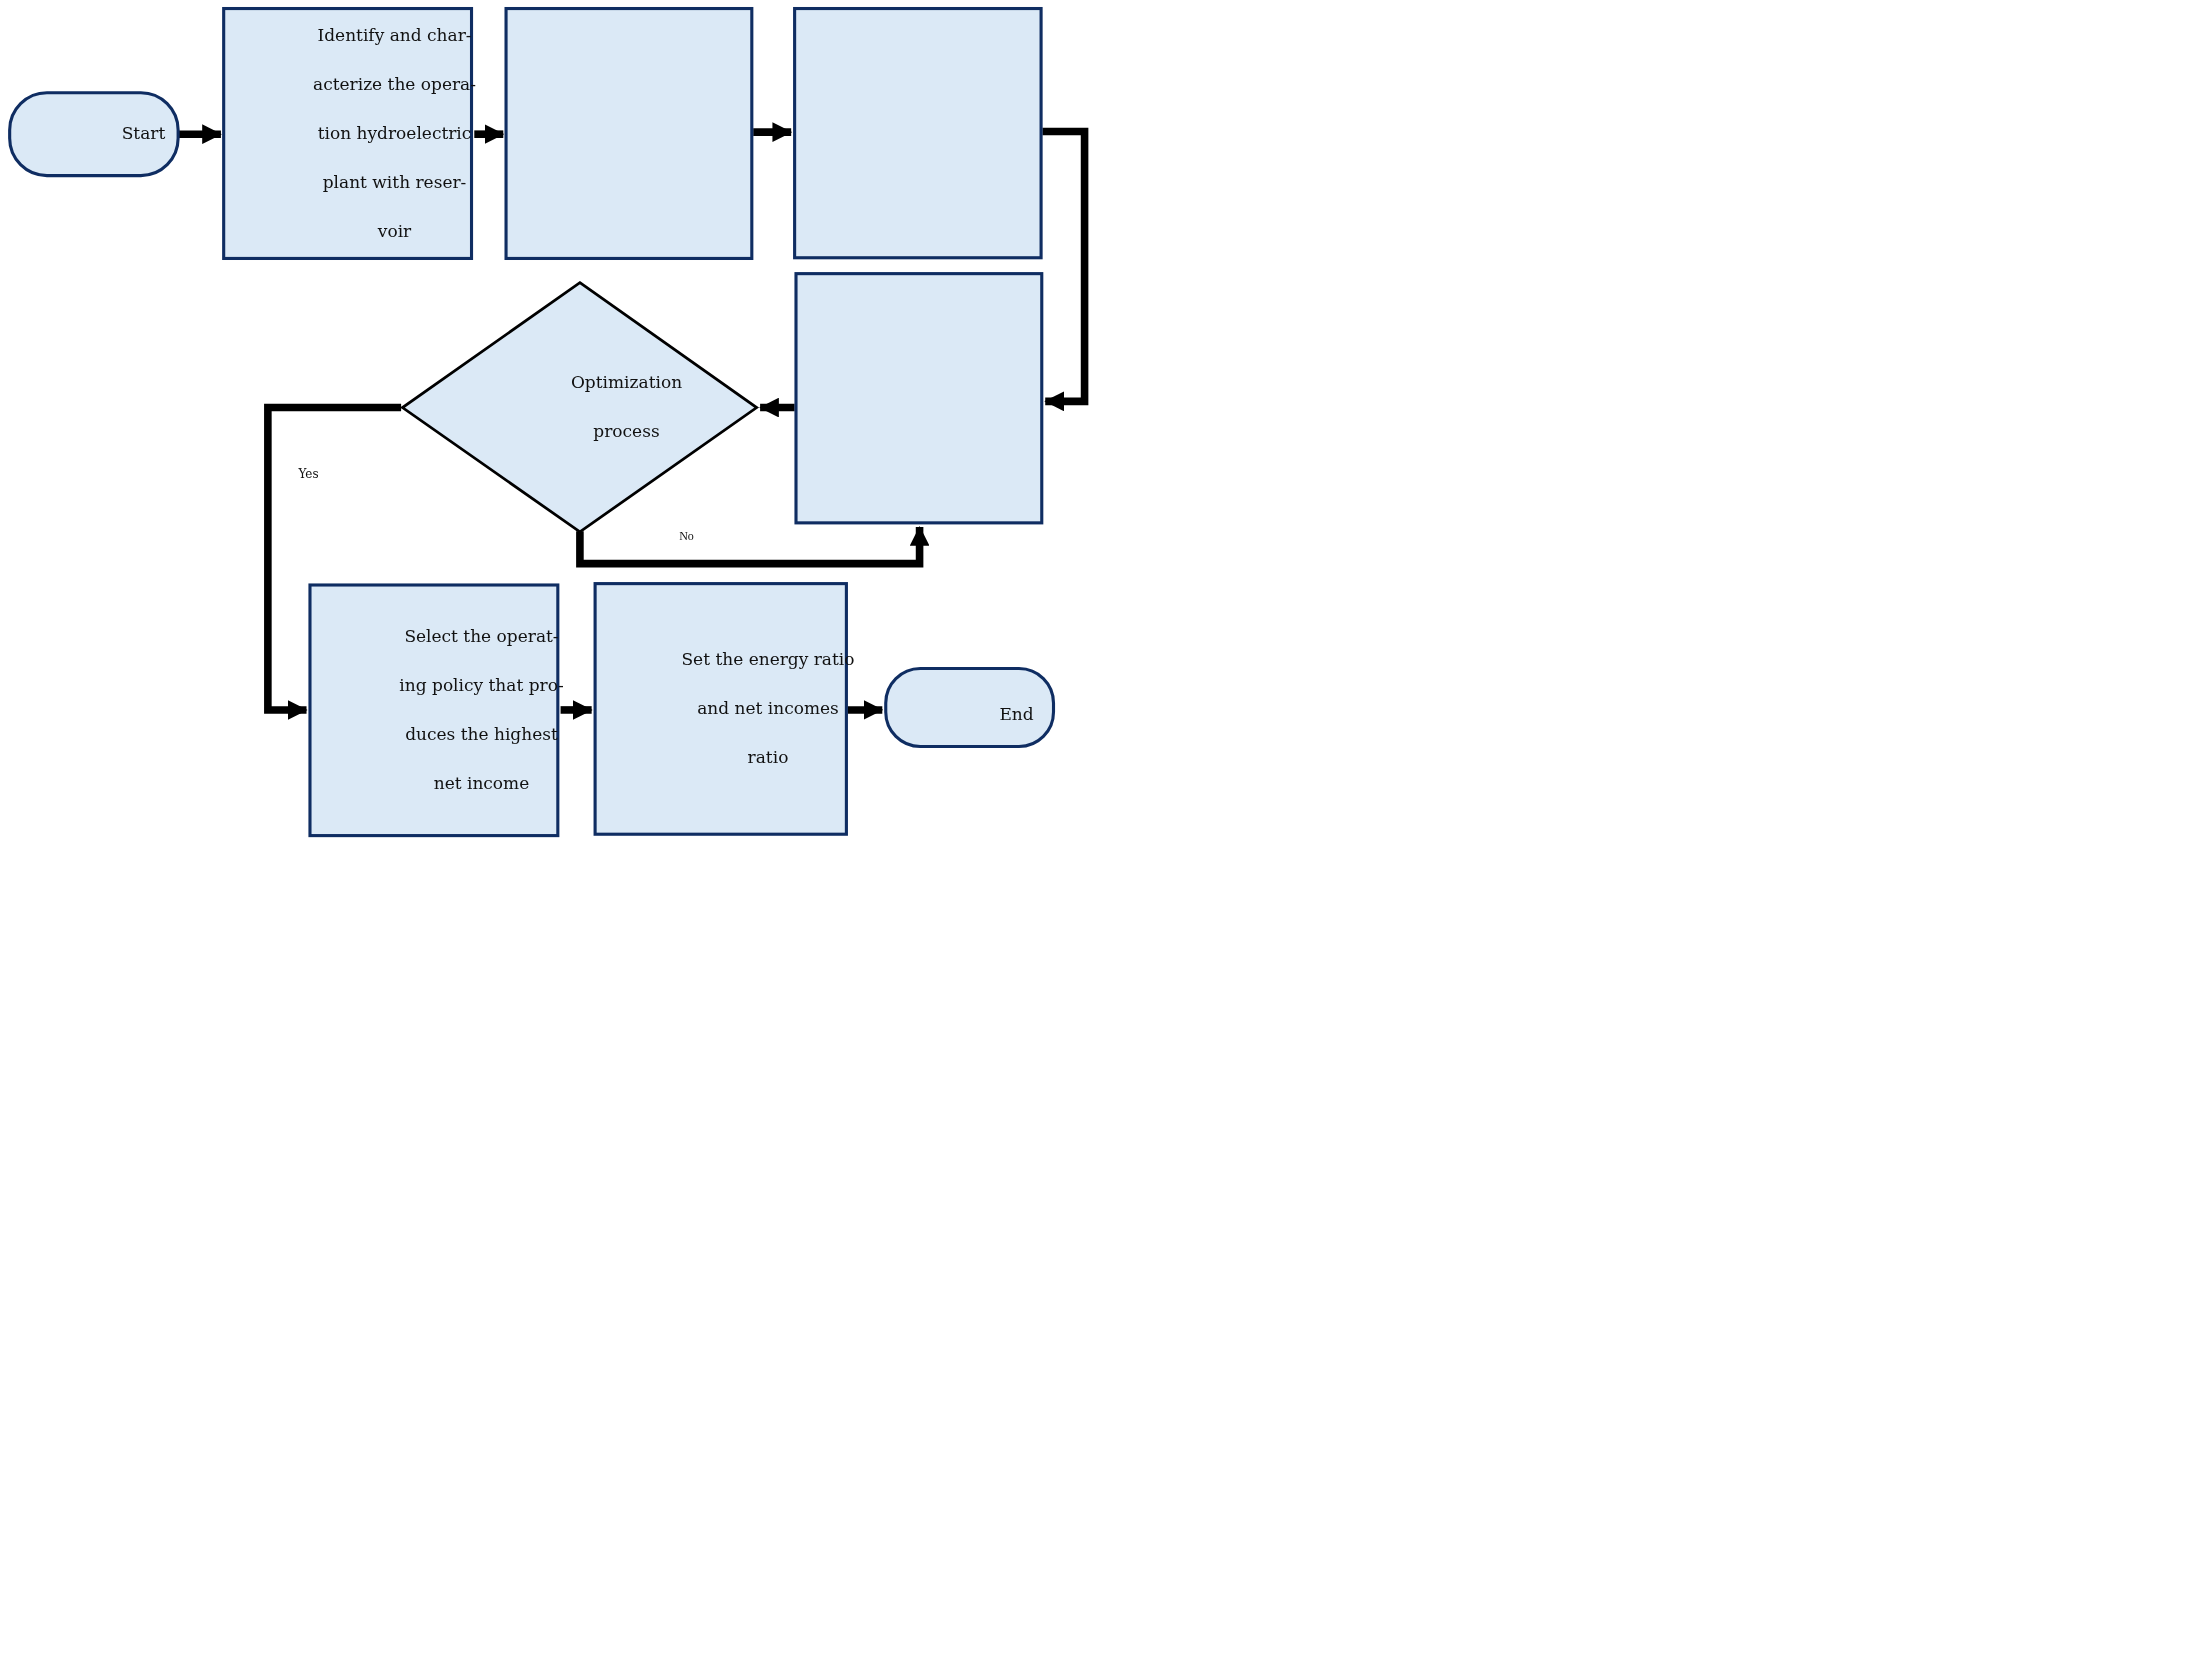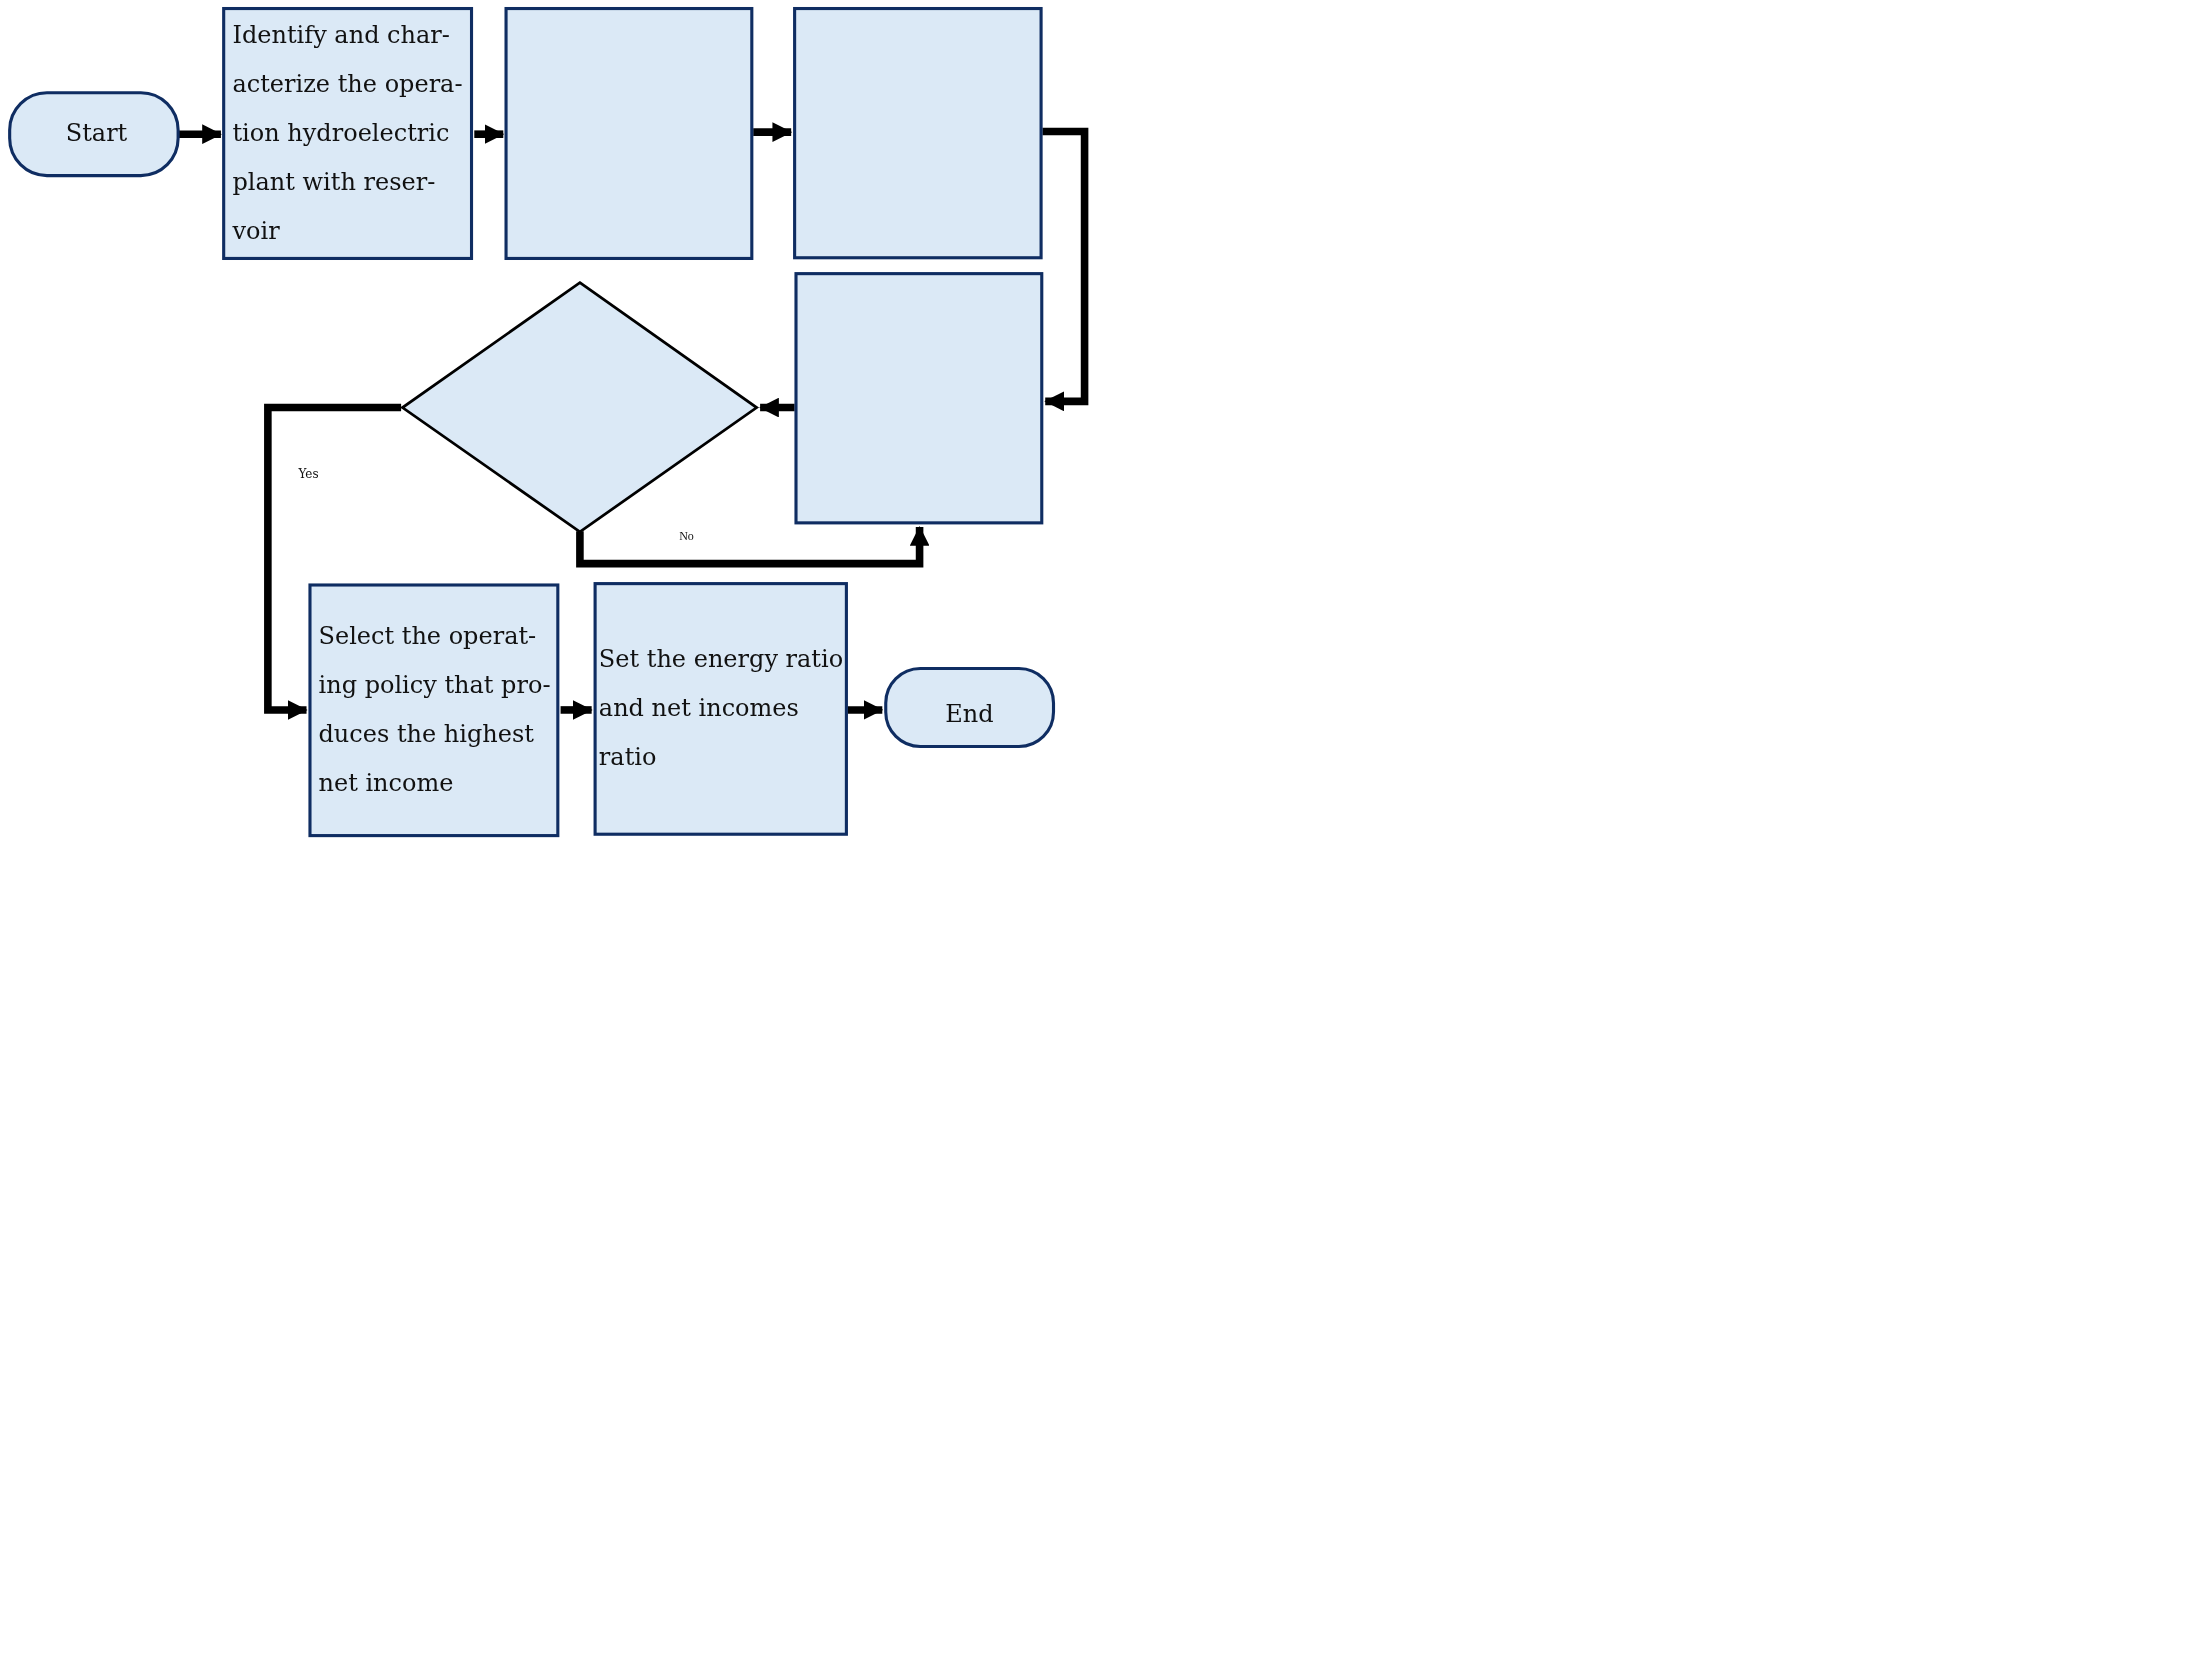--- a/index.html
+++ b/index.html
@@ -19,24 +19,26 @@
   #shape-layer {
     position: absolute;
     left: 0; top: 0;
     width: 100%; height: 100%;
   }
   .node-text {
     position: absolute;
     display: flex;
     align-items: center;
     justify-content: center;
+    text-align: center;
     white-space: pre-line;
-    font-size: 24px;
+    font-size: 17px;
     line-height: 49px;
     pointer-events: none;
+    margin-left: 47px;
   }
   .terminator-text {
     line-height: 23.5px;
   }
   .edge-label {
     position: absolute;
     display: flex;
     align-items: center;
     justify-content: center;
     font-size: 12px;
@@ -93,20 +95,22 @@
 
   <div class="node-text t-identify">Identify and char-
 acterize the opera-
 tion hydroelectric
 plant with reser-
 voir</div>
 
 
 
 
+  <div class="node-text t-diamond">Optimization
+process</div>
 
   <div class="node-text t-set">Set the energy ratio
 and net incomes
 ratio</div>
 
   <div class="node-text t-select">Select the operat-
 ing policy that pro-
 duces the highest
 net income</div>
 

